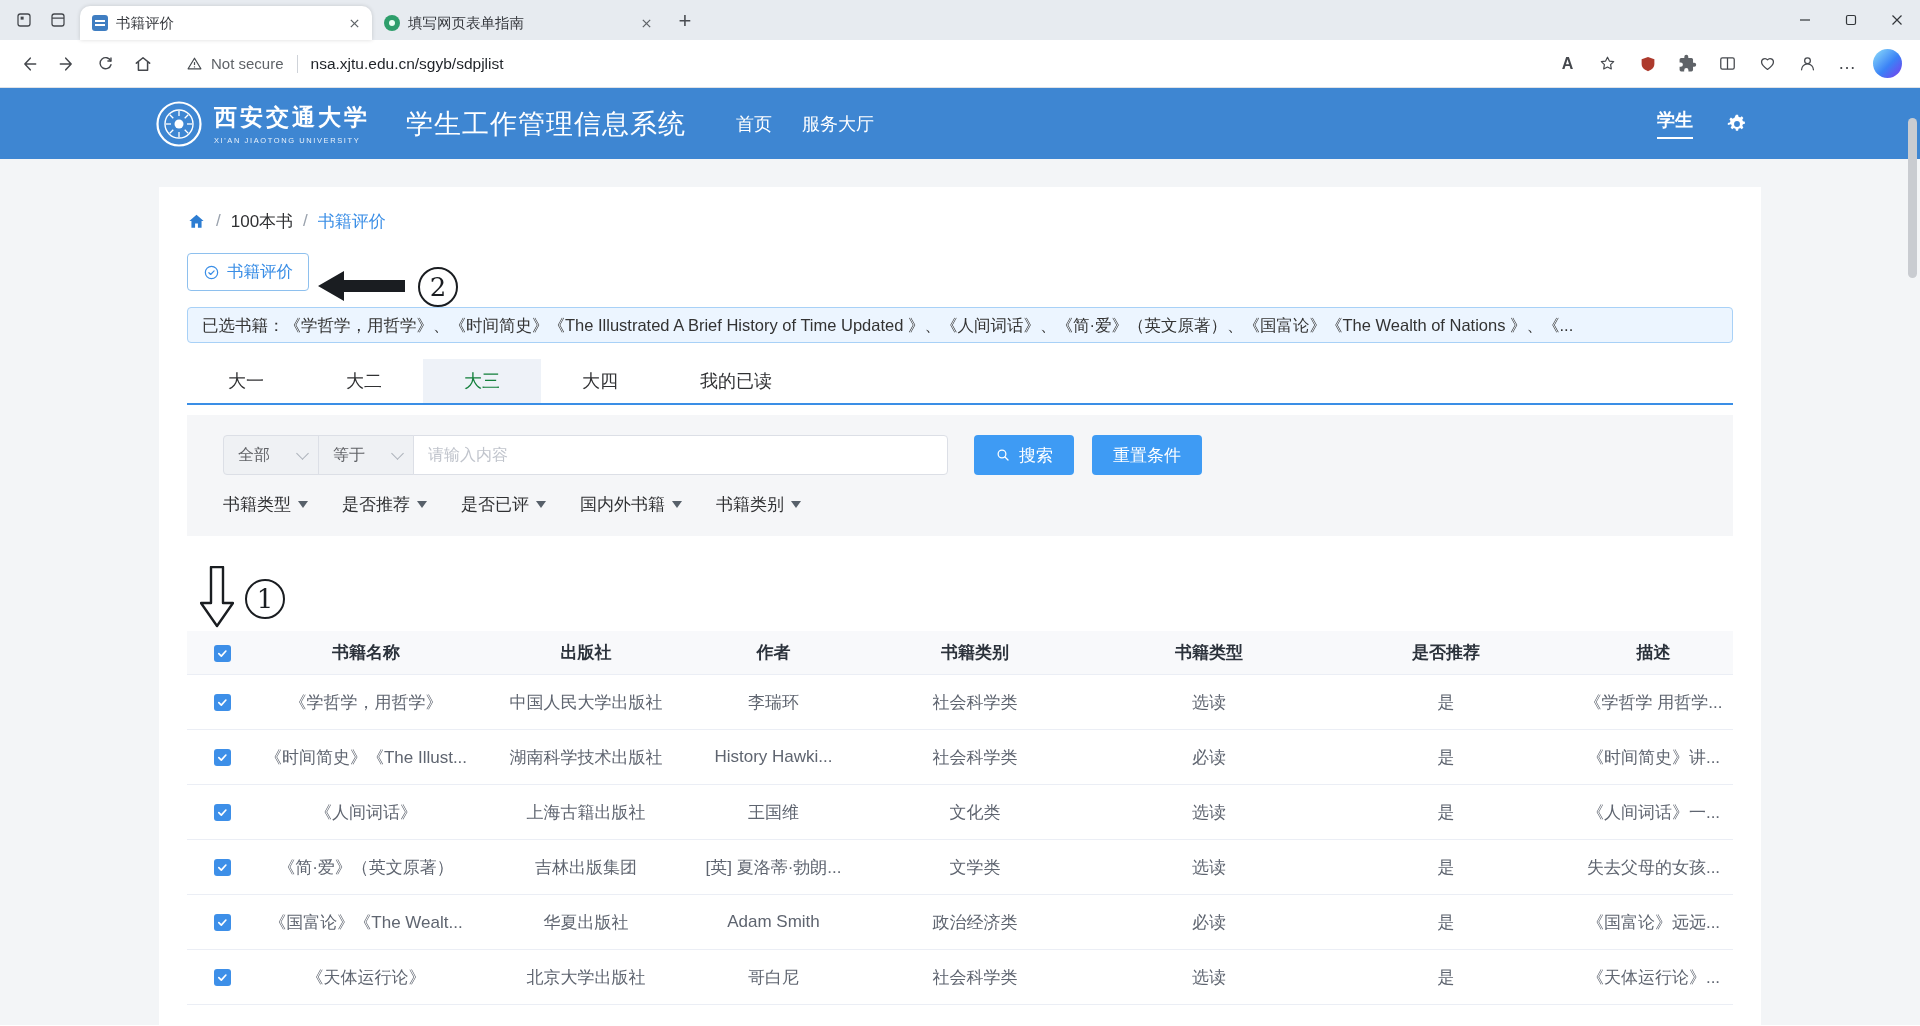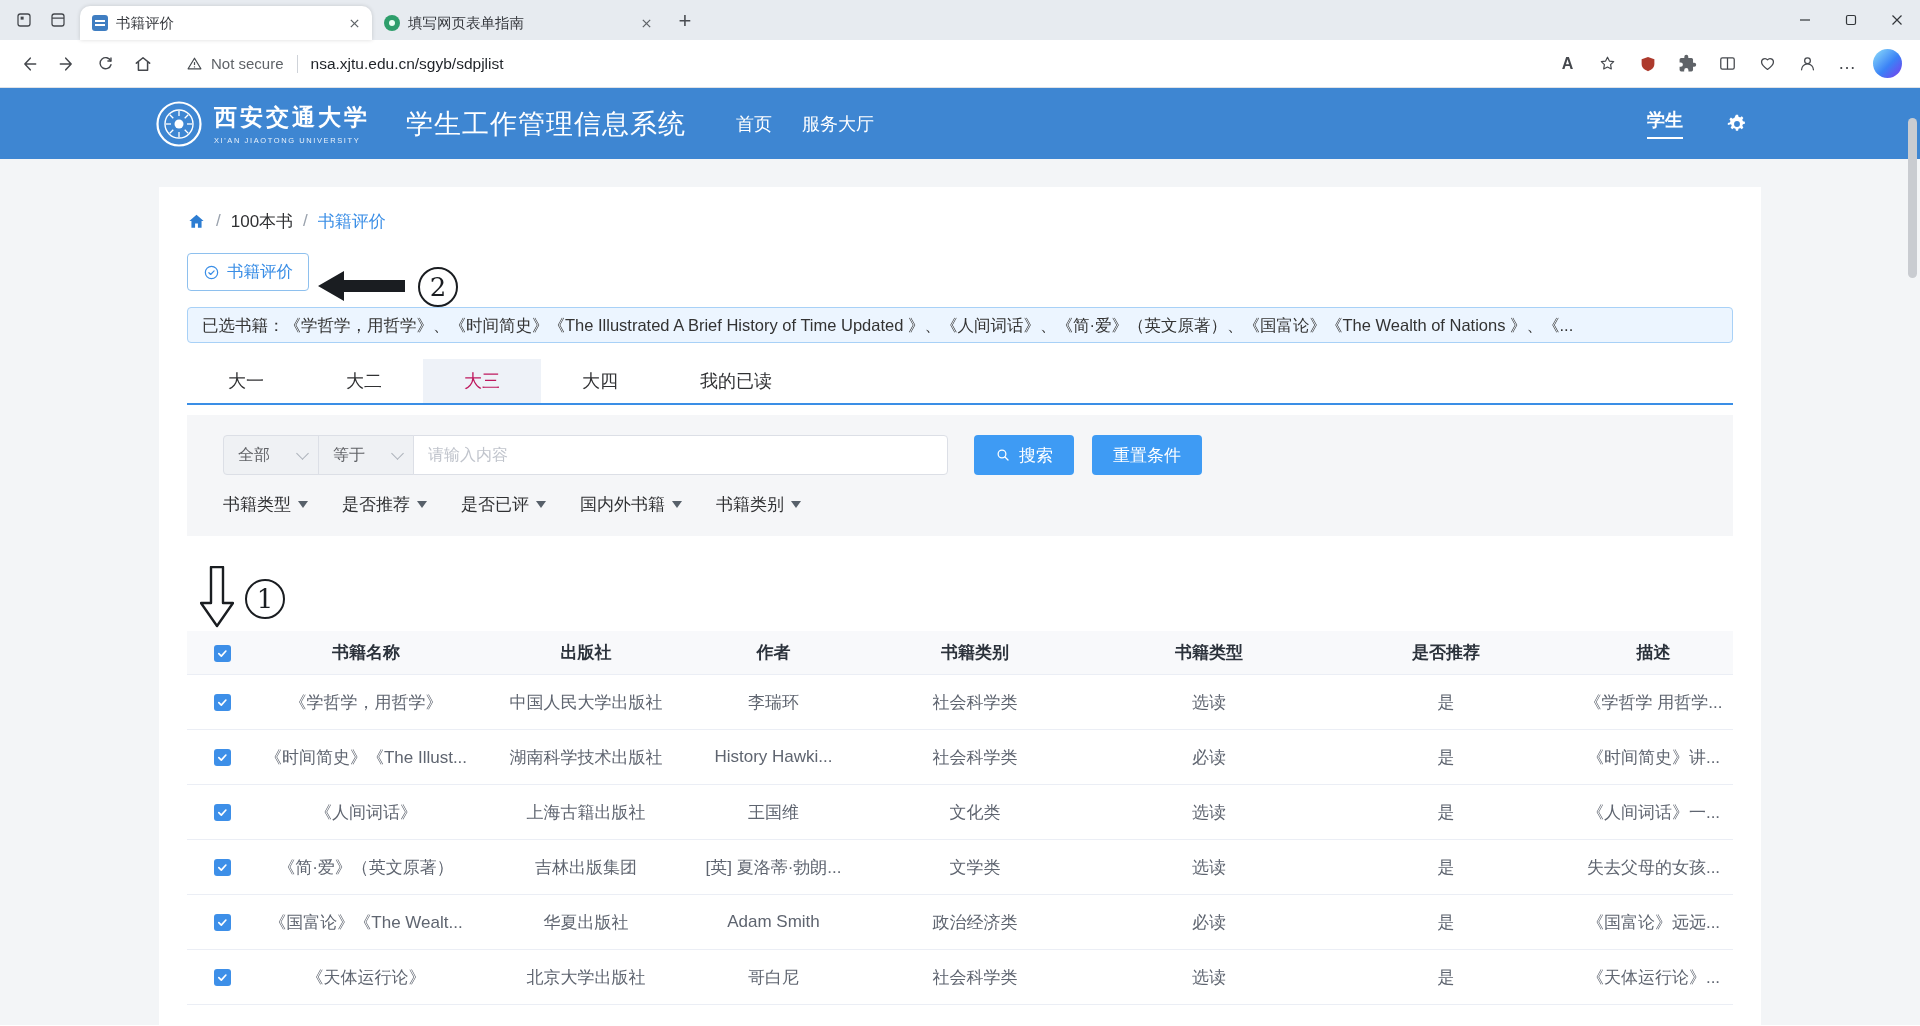--- a/index.html
+++ b/index.html
@@ -36,38 +36,38 @@
 
   
   .page { position: relative; height: 937px; background: #f3f5f7; overflow: hidden; }
   .app-header { height: 71px; background: #3e86d2; display: flex; align-items: center; padding: 0 172px 0 155px; }
   .logo-wrap { display: flex; align-items: center; gap: 11px; }
   .uni-cn { color: #fff; font-size: 23px; font-weight: bold; letter-spacing: 3px; }
   .uni-en { color: #e8f1fb; font-size: 7.5px; letter-spacing: 1.6px; margin-top: 3px; }
   .sys-title { color: #fff; font-size: 27px; margin-left: 36px; letter-spacing: 1px; }
   .main-nav { display: flex; gap: 30px; margin-left: 50px; }
   .nav-item { color: #fff; font-size: 18px; cursor: default; }
-  .header-right { margin-left: auto; display: flex; align-items: center; gap: 43px; }
+  .header-right { margin-left: auto; display: flex; align-items: center; gap: 33px; }
   .role { color: #fff; font-size: 18px; font-weight: bold; padding-bottom: 5px; border-bottom: 2px solid #fff; }
 
   .card { width: 1602px; margin: 28px auto 0; background: #fff; padding: 16px 28px 60px; }
 
   .breadcrumb { display: flex; align-items: center; gap: 10px; height: 36px; font-size: 17px; }
   .bc-sep { color: #9aa2ad; }
   .bc-books { color: #303133; }
   .bc-current { color: #3a8ee6; }
 
   .batch-row { margin-top: 14px; height: 38px; display: flex; align-items: center; }
   .batch-btn { display: inline-flex; align-items: center; gap: 7px; height: 38px; padding: 0 15px; background: #fff; border: 1px solid #8ec0ee; border-radius: 4px; color: #3a8ee6; font-size: 16.5px; cursor: pointer; }
 
   .selbar { margin-top: 16px; height: 36px; line-height: 34px; background: #ecf5ff; border: 1px solid #a8d1f7; border-radius: 4px; padding: 0 14px; font-size: 16.5px; color: #333; white-space: nowrap; overflow: hidden; }
 
   .gtabs { margin-top: 16px; height: 46px; display: flex; border-bottom: 2px solid #3a8ee6; }
   .gtab { padding: 0 41px; display: flex; align-items: center; font-size: 18px; color: #303133; cursor: pointer; }
-  .gtab.active { background: #eef2f8; color: #be185d; }
+  .gtab.active { background: #eef2f8; color: #15803d; }
 
   .filterpanel { margin-top: 10px; background: #f5f6f8; padding: 20px 24px 20px 36px; }
   .f-row1 { display: flex; align-items: center; }
   .f-select { height: 40px; width: 96px; display: flex; align-items: center; justify-content: space-between; padding: 0 11px 0 14px; background: #eff1f4; border: 1px solid #dcdfe6; font-size: 16px; color: #606266; }
   .f-select.first { border-radius: 4px 0 0 4px; }
   .f-select.second { margin-left: -1px; }
   .chev { width: 9px; height: 9px; border-right: 1.6px solid #aab0b8; border-bottom: 1.6px solid #aab0b8; transform: rotate(45deg); margin-top: -4px; }
   .f-input { height: 40px; width: 535px; margin-left: -1px; border: 1px solid #dcdfe6; border-radius: 0 4px 4px 0; background: #fff; padding: 3px 14px; font-size: 16px; color: #606266; outline: none; font-family: inherit; }
   .f-input::placeholder { color: #c0c4cc; }
   .btn-blue { height: 40px; display: inline-flex; align-items: center; gap: 8px; padding: 0 21px; background: #3e9bf4; border: none; border-radius: 4px; color: #fff; font-size: 17px; cursor: pointer; font-family: inherit; }

